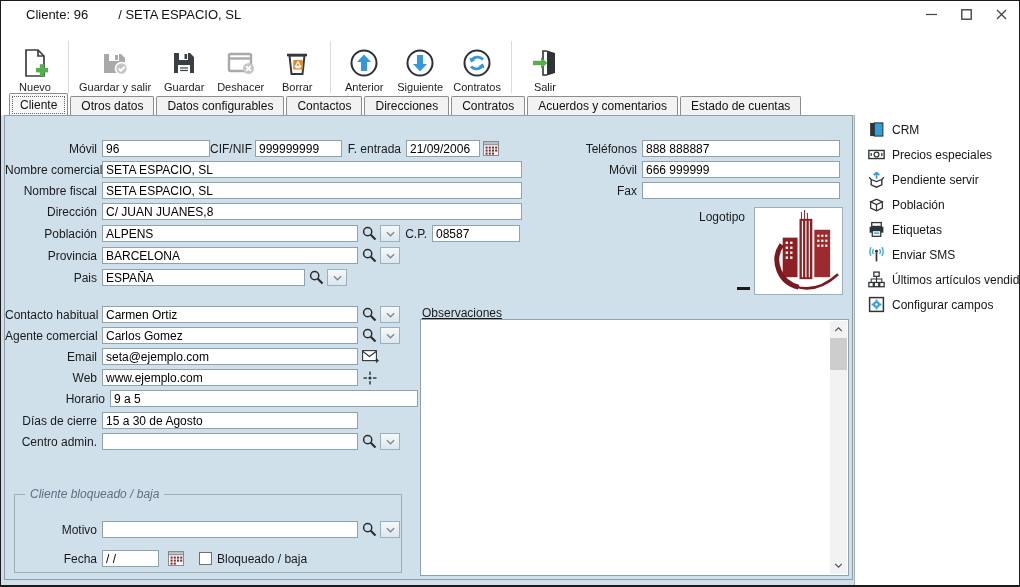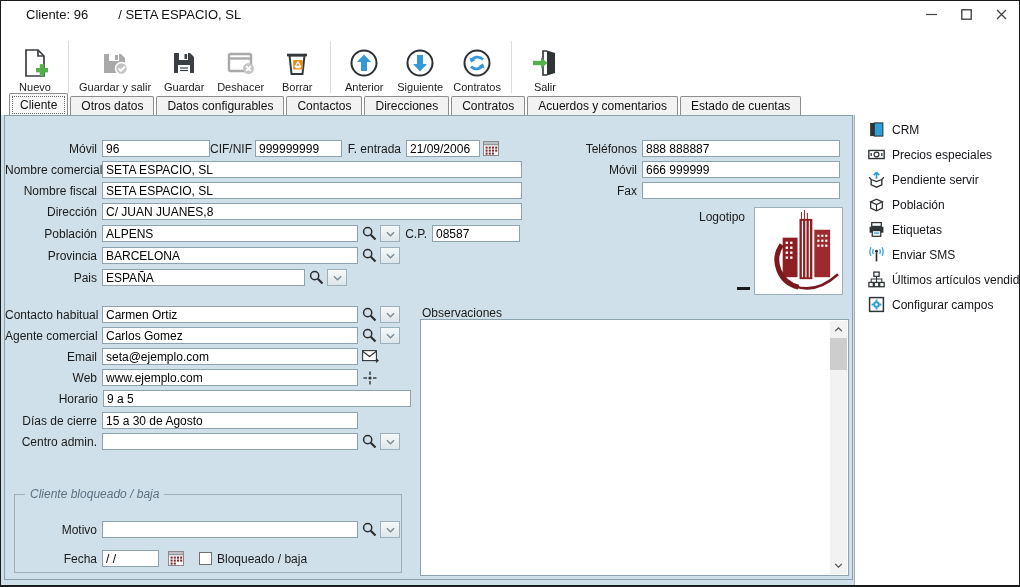--- a/index.html
+++ b/index.html
@@ -416,21 +416,21 @@
           <g stroke="#2f3437" stroke-width="1.4">
                 <line x1="7" y1="0.5" x2="7" y2="4"></line>
                 <line x1="7" y1="10" x2="7" y2="13.5"></line>
                 <line x1="0.5" y1="7" x2="4" y2="7"></line>
                 <line x1="10" y1="7" x2="13.5" y2="7"></line>
               </g>
         </svg>
           </span>
       </div>
 
-      <div class="row" style="top:274px;left:1px;">
+      <div class="row" style="top:274px;left:8px;">
         <label class="lbl" style="width:97px">Horario</label>
         <input class="ipt" style="width: 308px;" value="9 a 5">
       </div>
 
       <div class="row" style="top:296px;left:0;">
         <label class="lbl" style="width:97px">Días de cierre</label>
         <input class="ipt" style="width: 256px;" value="15 a 30 de Agosto">
       </div>
 
       <div class="row" style="top:317px;left:0;">
@@ -442,21 +442,21 @@
               <line x1="8.2" y1="8.2" x2="12.6" y2="12.6" stroke="#2b2b2b" stroke-width="2"></line>
             </svg>
           </span>
         <span class="dropbtn">
             <svg width="9" height="6" viewBox="0 0 10 6">
               <polyline points="1,1 5,5 9,1" fill="none" stroke="#7a8a94" stroke-width="1.5"></polyline>
             </svg>
           </span>
       </div>
 
-      <div class="obs-label" style="left:417px;top:190px;">Observaciones</div>
+      <div class="obs-label" style="left:417px;top:190px;text-decoration:underline;">Observaciones</div>
       <div class="obs-box" style="left:415px;top:203px;width:429px;height:257px;">
         <div class="scrollbar">
           <div class="sb-btn">
               <svg width="9" height="5" viewBox="0 0 10 6">
                 <polyline points="1,5 5,1 9,5" fill="none" stroke="#555" stroke-width="1.5"></polyline>
               </svg>
             </div>
           <div class="sb-thumb"></div>
           <div class="sb-spacer"></div>
           <div class="sb-btn">

